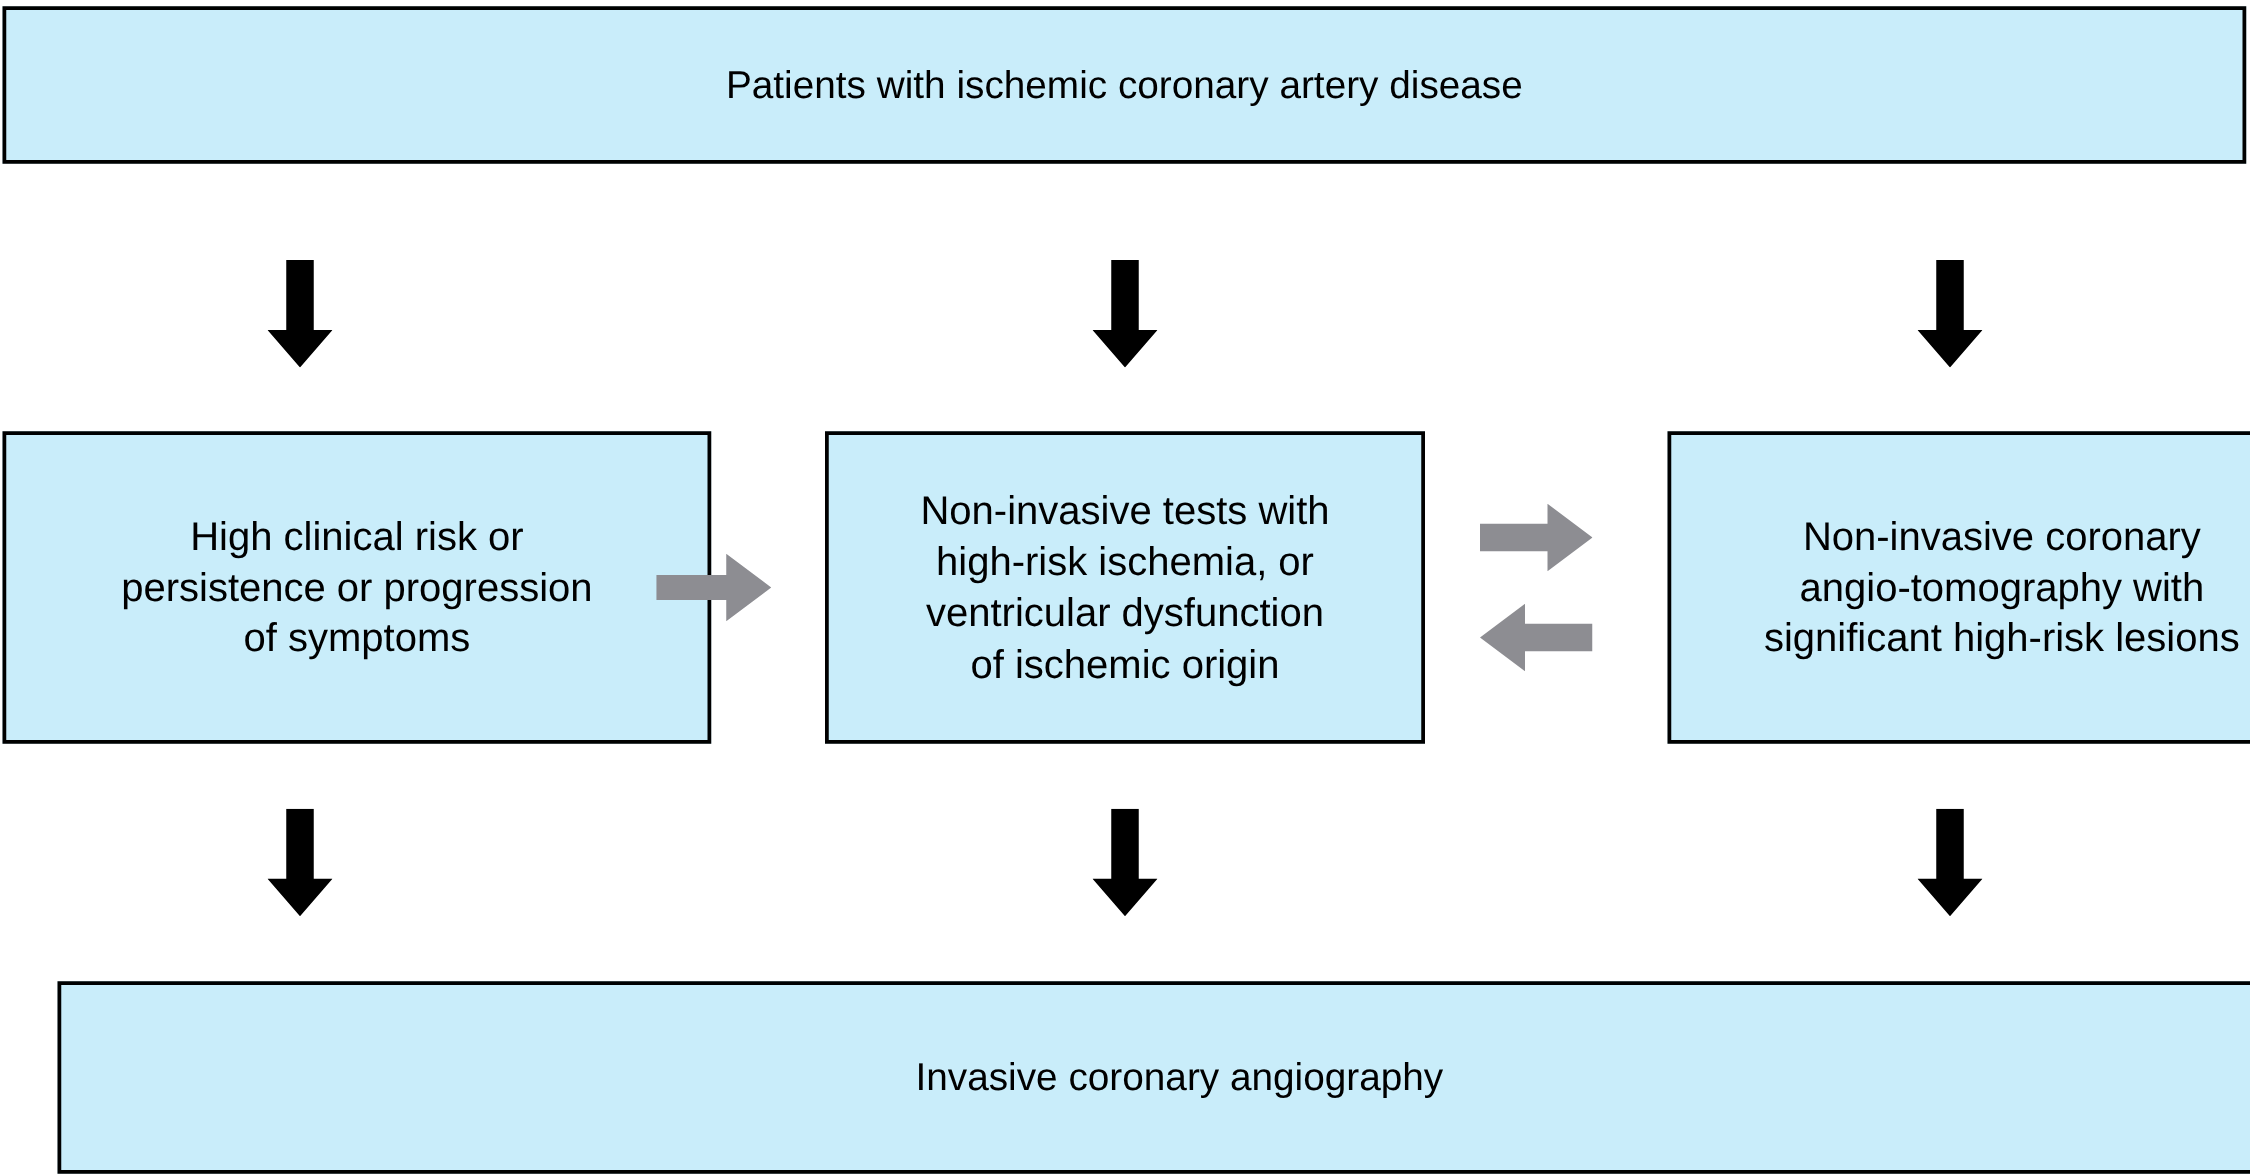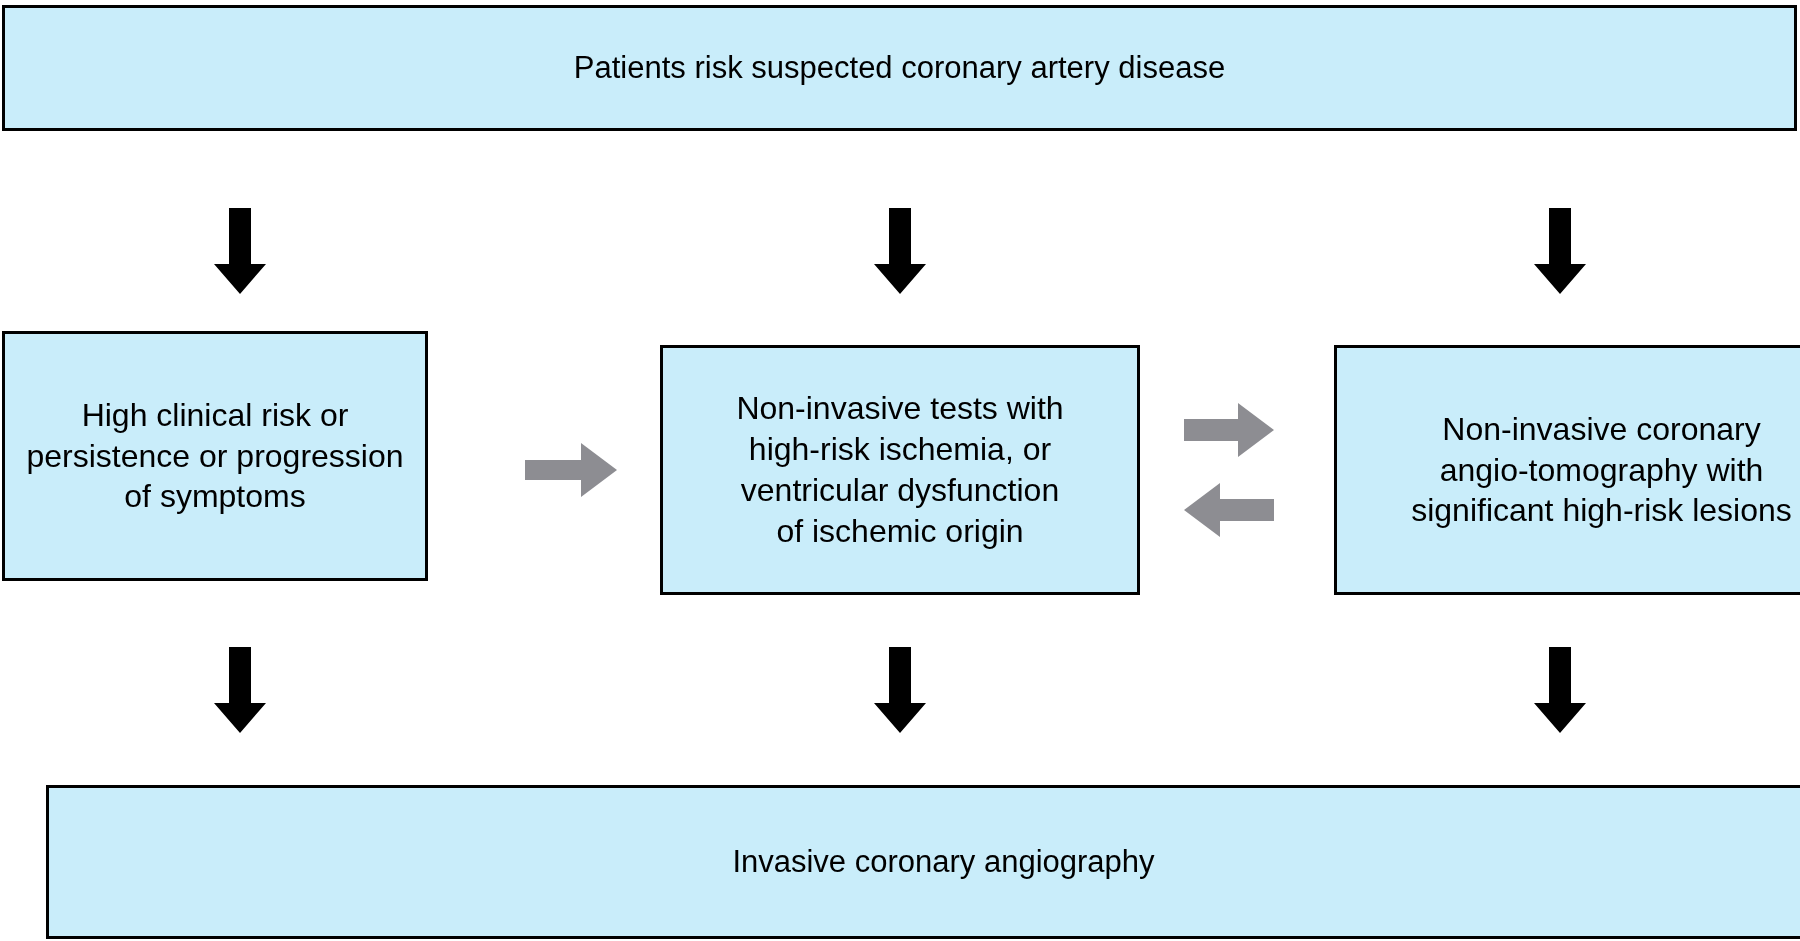--- a/index.html
+++ b/index.html
@@ -37,22 +37,22 @@
     font-size: 32px;
   }
   #box-top {
     left: 2px;
     top: 5px;
     width: 1795px;
     height: 126px;
   }
   #box-left {
     left: 2px;
-    top: 331px;
-    width: 426px;
+    top: 345px;
+    width: 567px;
     height: 250px;
   }
   #box-middle {
     left: 660px;
     top: 345px;
     width: 480px;
     height: 250px;
   }
   #box-right {
     left: 1334px;
@@ -104,21 +104,21 @@
     width: 90px;
     height: 54px;
   }
 </style>
 </head>
 <body>
 
 <div id="canvas">
 
   <div class="box wide" id="box-top">
-    <span>Patients risk suspected coronary artery disease</span>
+    <span>Patients with ischemic coronary artery disease</span>
   </div>
 
   <div class="arrow-down a-top-1">
     <svg viewBox="0 0 52 86" preserveAspectRatio="none" aria-hidden="true">
       <polygon points="15,0 37,0 37,56 52,56 26,86 0,56 15,56" fill="#000000"></polygon>
     </svg>
   </div>
   <div class="arrow-down a-top-2">
     <svg viewBox="0 0 52 86" preserveAspectRatio="none" aria-hidden="true">
       <polygon points="15,0 37,0 37,56 52,56 26,86 0,56 15,56" fill="#000000"></polygon>

